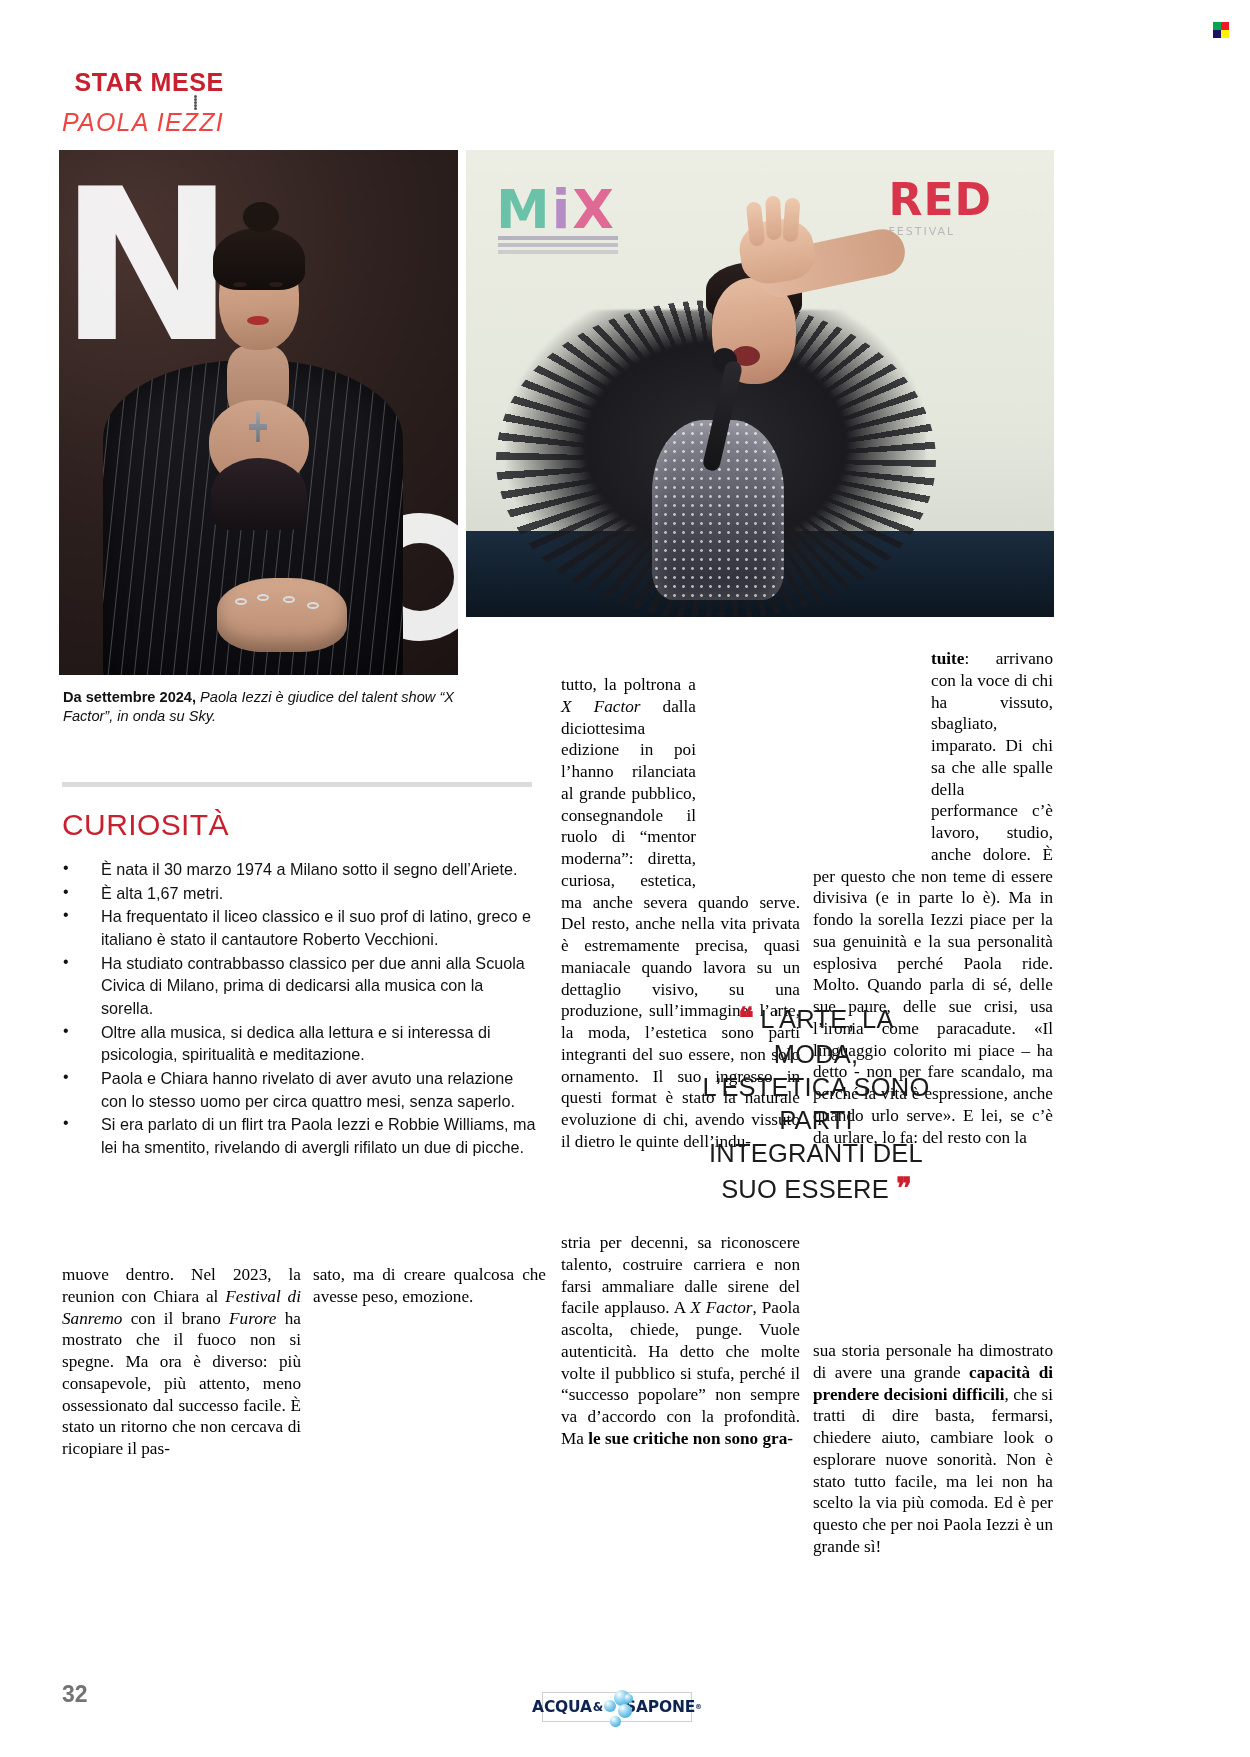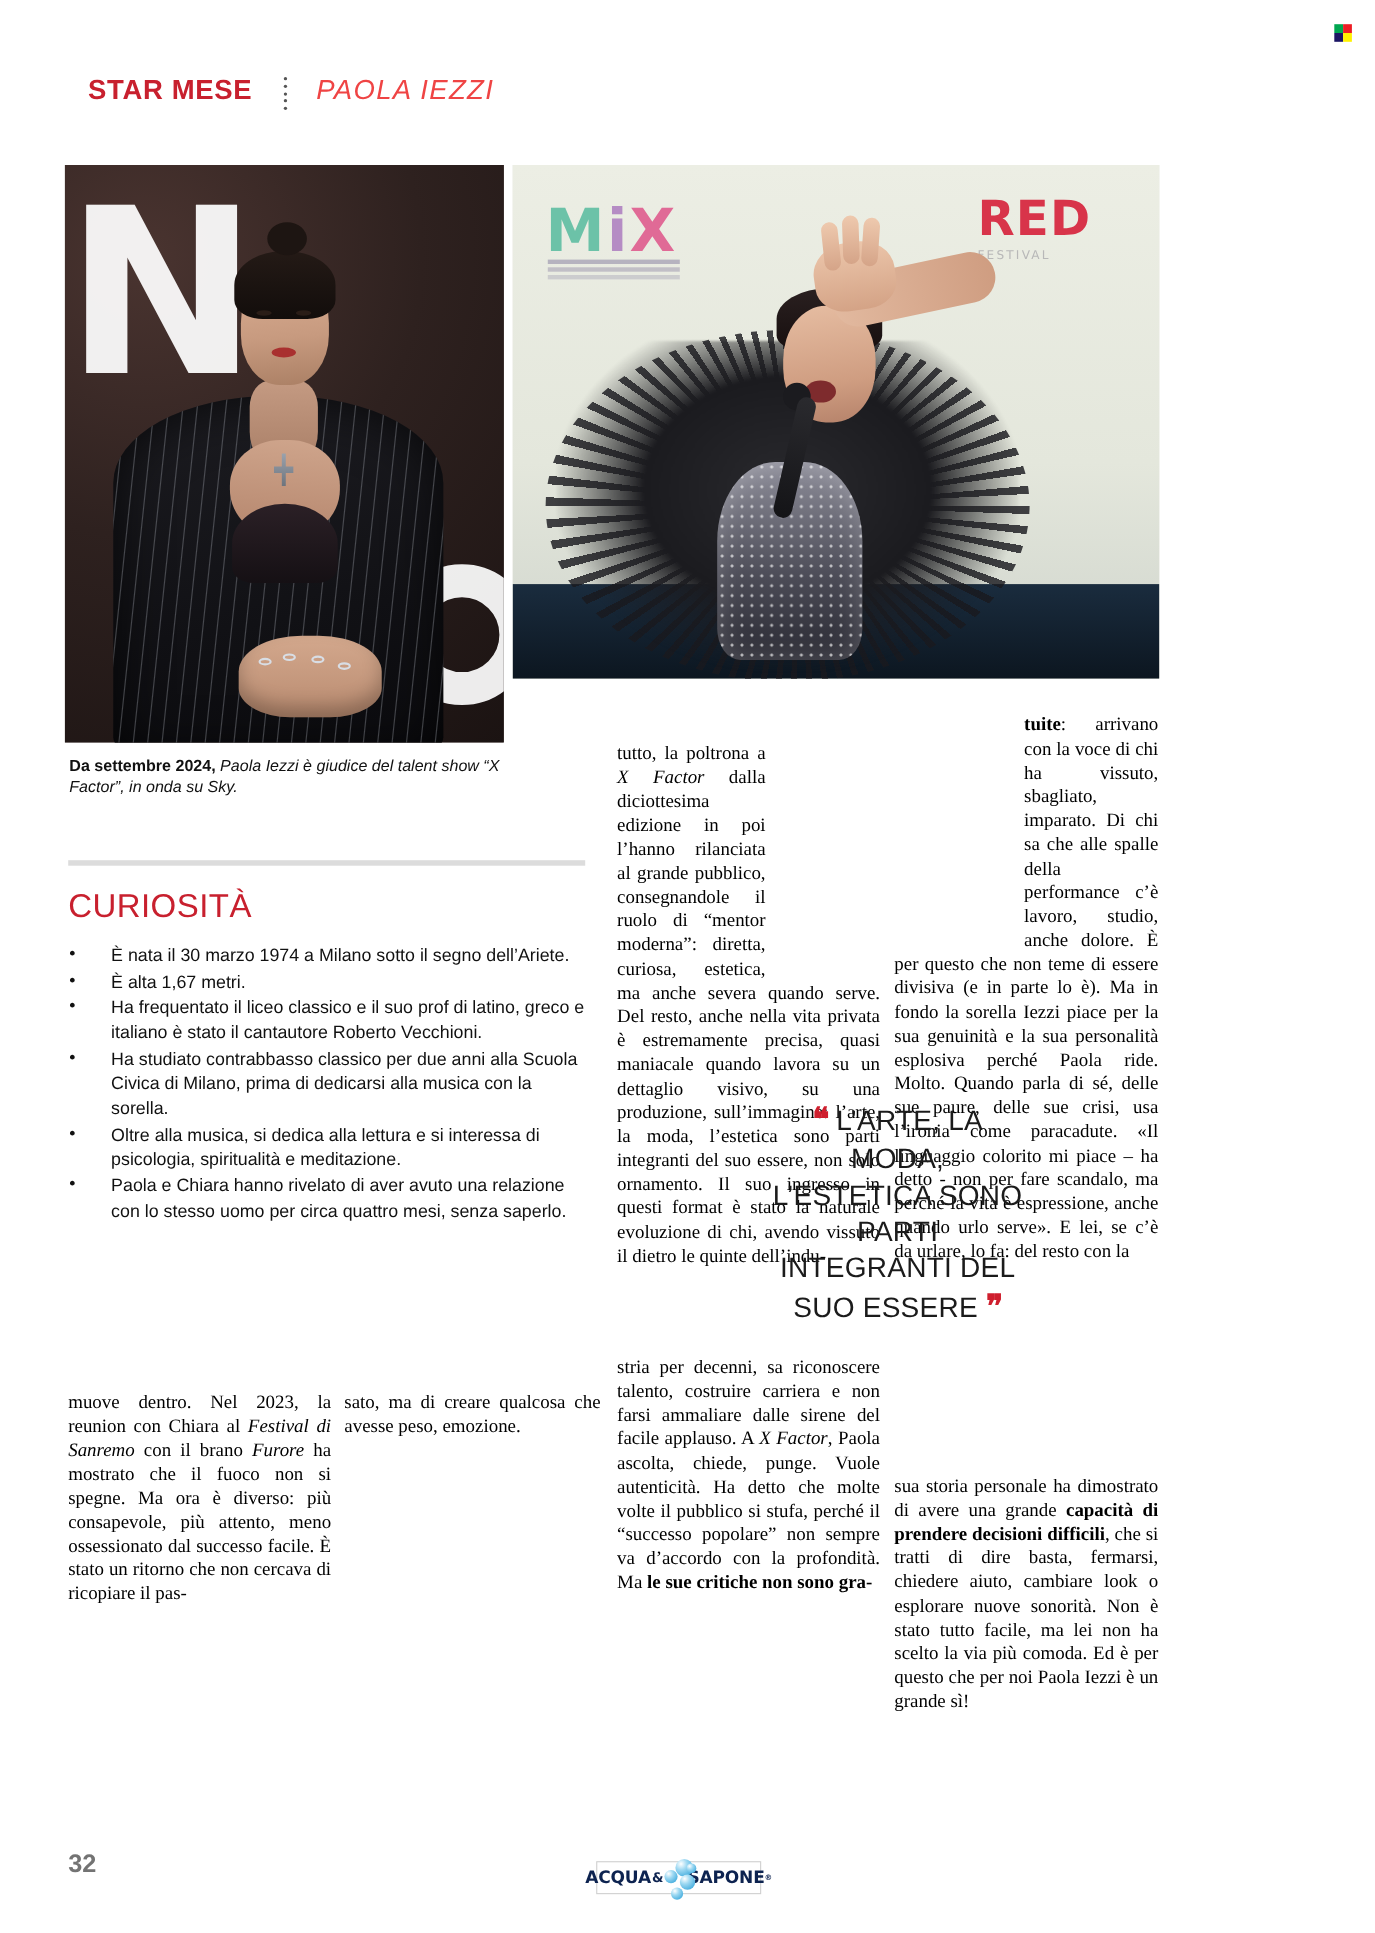--- a/index.html
+++ b/index.html
@@ -26,24 +26,25 @@
     width: 16px; height: 16px;
     display: grid;
     grid-template-columns: 1fr 1fr;
     grid-template-rows: 1fr 1fr;
   }
   .reg-swatch i { display: block; }
 
   
   .kicker-row {
     position: absolute;
-    top: 70px; left: 80px;
+    top: 70px; left: 62px;
     display: flex;
-    align-items: flex-start;
+    align-items: flex-end;
     height: 34px;
+    flex-direction: column;
   }
   .kicker {
     color: #c8202e;
     font-size: 25px;
     font-weight: bold;
     letter-spacing: 0.6px;
     line-height: 1;
   }
   .kicker-sep {
     width: 4px;
@@ -533,20 +534,21 @@
   <div class="cur-rule"></div>
   <div class="cur-title">CURIOSITÀ</div>
 
   <ul class="cur-list">
     <li>È nata il 30 marzo 1974 a Milano sotto il segno dell’Ariete.</li>
     <li>È alta 1,67 metri.</li>
     <li>Ha frequentato il liceo classico e il suo prof di latino, greco e italiano è stato il cantautore Roberto Vecchioni.</li>
     <li>Ha studiato contrabbasso classico per due anni alla Scuola Civica di Milano, prima di dedicarsi alla musica con la sorella.</li>
     <li>Oltre alla musica, si dedica alla lettura e si interessa di psicologia, spiritualità e meditazione.</li>
     <li>Paola e Chiara hanno rivelato di aver avuto una relazione con lo stesso uomo per circa quattro mesi, senza saperlo.</li>
+    <li>Si era parlato di un flirt tra Paola Iezzi e Robbie Williams, ma lei ha smentito, rivelando di avergli rifilato un due di picche.</li>
   </ul>
 
   <div class="col col-mid-top">
     <p>
       <span class="shape-mid"></span><span>tutto, la poltrona a </span><i>X Factor</i><span> dalla diciottesima edizione in poi l’hanno rilanciata al grande pubblico, consegnandole il ruolo di “mentor moderna”: diretta, curiosa, estetica, ma anche severa quando serve. Del resto, anche nella vita privata è estremamente precisa, quasi maniacale quando lavora su un dettaglio visivo, su una produzione, sull’immagine: l’arte, la moda, l’estetica sono parti integranti del suo essere, non solo ornamento. Il suo ingresso in questi format è stato la naturale evoluzione di chi, avendo vissuto il dietro le quinte dell’indu-</span>
     </p>
   </div>
 
   <div class="col col-right-top">
     <p>

